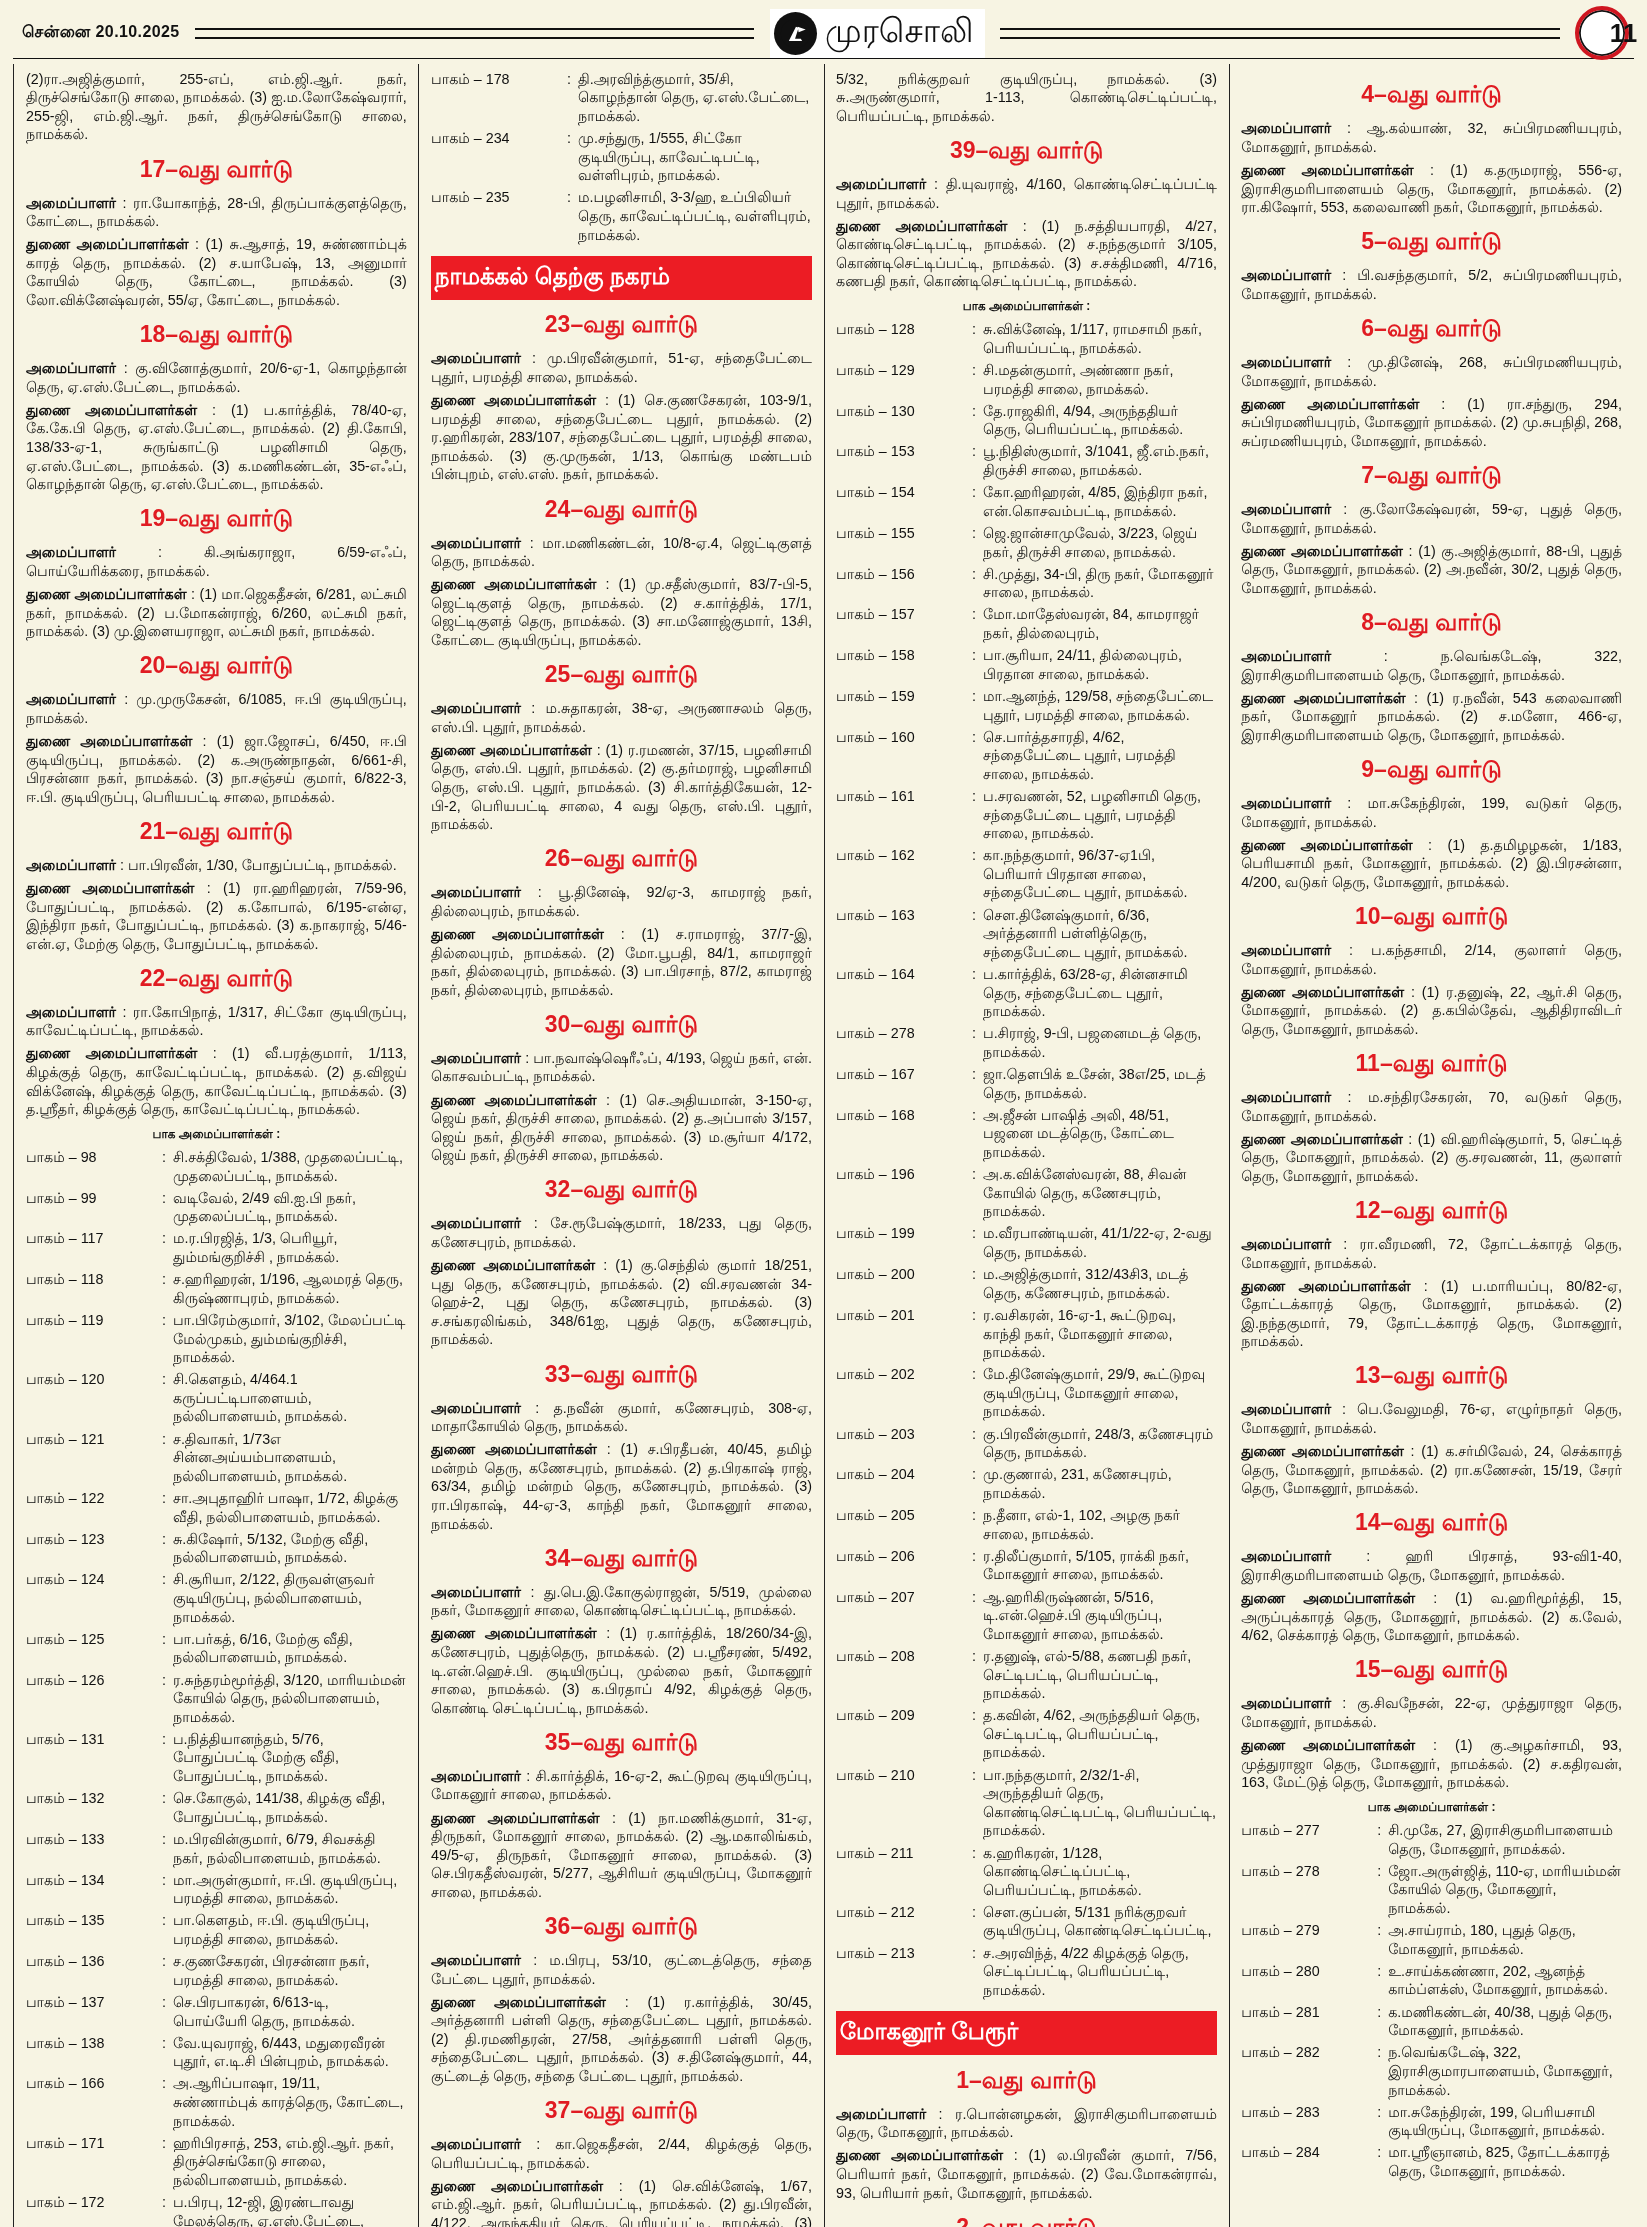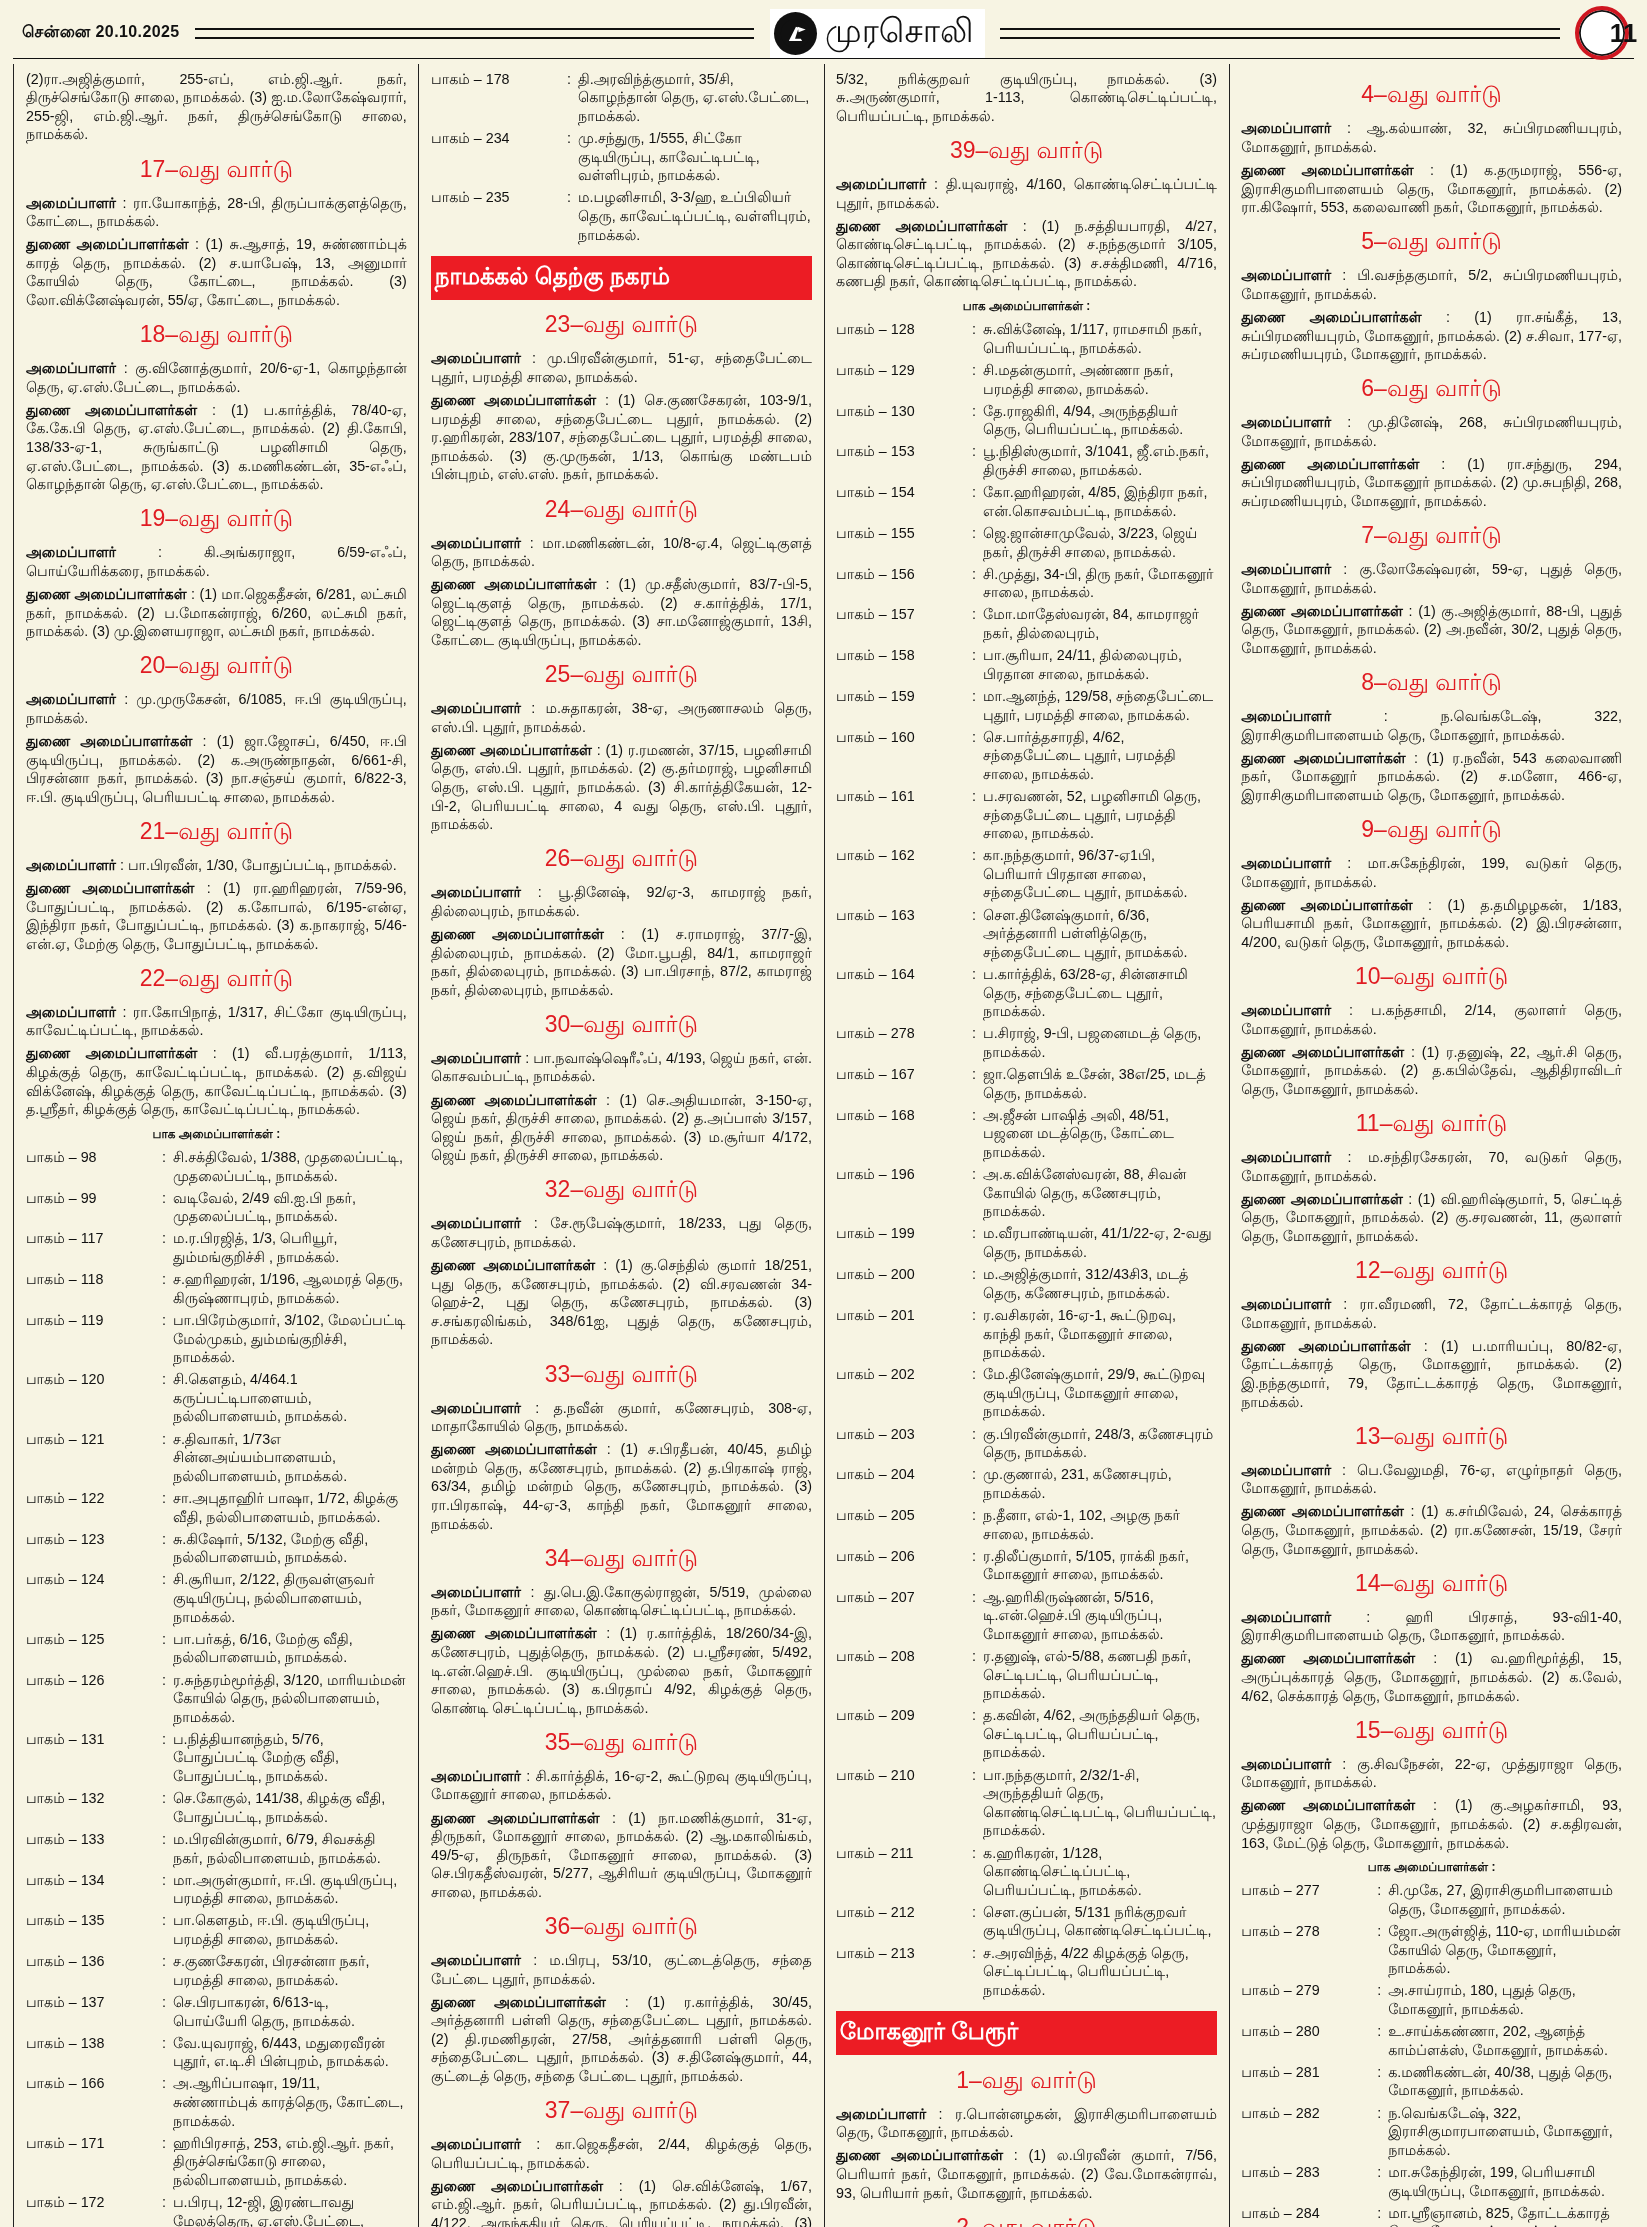--- a/index.html
+++ b/index.html
@@ -15,21 +15,21 @@
   .m-page{width:46px;height:46px;border-radius:50%;border:4.5px solid #cf1620;background:#fff;display:flex;align-items:center;justify-content:center;flex:none;box-shadow:inset 0 0 0 1.8px #111;}
   .m-page span{font-size:26px;font-weight:bold;color:#111;margin-left:43px;}
   .top-rule{border-top:1.8px solid #111;margin:0 13.4px;}
   
   .columns{display:grid;grid-template-columns:repeat(4,1fr);height:2495px;margin:4.5px 13.4px 0 13.4px;overflow:hidden;}
   .col{border-left:1.3px solid #222;padding:6.2px 11.6px 0 11.6px;overflow:hidden;box-sizing:border-box;}
   .col:first-child{border-left:1.3px solid #222;}
   p{margin:0 0 4.5px 0;}
   .body{font-size:14.3px;line-height:1.3;color:#101010;text-align:justify;}
   .body b{font-weight:bold;}
-  .ward{color:#e01b22;font-size:23px;font-weight:normal;text-align:center;margin:11.6px 0 8px 0;}
+  .ward{color:#e01b22;font-size:23px;font-weight:bold;text-align:center;margin:11.6px 0 8px 0;}
   .subhead{font-weight:bold;font-size:12px;text-align:center;margin:8px 0 6.2px 0;color:#101010;}
   .banner{background:#ec1c24;color:#fff;font-weight:bold;font-size:23px;padding:7.1px 3.6px;margin:11.6px 0 4.5px 0;}
   .part{display:flex;font-size:14.3px;line-height:1.3;color:#101010;margin-bottom:3.6px;}
   .part .pn{flex:none;width:129px;font-weight:normal;}
   .part .pc{flex:none;width:18px;text-align:center;}
   .part .pt{flex:1;text-align:left;}
 </style>
 </head>
 <body>
 
@@ -425,21 +425,20 @@
         <p class="body"><b>அமைப்பாளர்</b> : <span>ர.பொன்னழகன், இராசிகுமரிபாளையம் தெரு, மோகனூர், நாமக்கல்.</span></p>
         <p class="body"><b>துணை அமைப்பாளர்கள்</b> : <span>(1) ல.பிரவீன் குமார், 7/56, பெரியார் நகர், மோகனூர், நாமக்கல். (2) வே.மோகன்ராவ், 93, பெரியார் நகர், மோகனூர், நாமக்கல்.</span></p>
         <h3 class="ward">2–வது வார்டு</h3>
       </div>
       <div class="col">
         <h3 class="ward">4–வது வார்டு</h3>
         <p class="body"><b>அமைப்பாளர்</b> : <span>ஆ.கல்யாண், 32, சுப்பிரமணியபுரம், மோகனூர், நாமக்கல்.</span></p>
         <p class="body"><b>துணை அமைப்பாளர்கள்</b> : <span>(1) க.தருமராஜ், 556-ஏ, இராசிகுமரிபாளையம் தெரு, மோகனூர், நாமக்கல். (2) ரா.கிஷோர், 553, கலைவாணி நகர், மோகனூர், நாமக்கல்.</span></p>
         <h3 class="ward">5–வது வார்டு</h3>
         <p class="body"><b>அமைப்பாளர்</b> : <span>பி.வசந்தகுமார், 5/2, சுப்பிரமணியபுரம், மோகனூர், நாமக்கல்.</span></p>
-        <p class="body"><b>துணை அமைப்பாளர்கள்</b> : <span>(1) ரா.சங்கீத், 13, சுப்பிரமணியபுரம், மோகனூர், நாமக்கல். (2) ச.சிவா, 177-ஏ, சுப்ரமணியபுரம், மோகனூர், நாமக்கல்.</span></p>
         <h3 class="ward">6–வது வார்டு</h3>
         <p class="body"><b>அமைப்பாளர்</b> : <span>மு.தினேஷ், 268, சுப்பிரமணியபுரம், மோகனூர், நாமக்கல்.</span></p>
         <p class="body"><b>துணை அமைப்பாளர்கள்</b> : <span>(1) ரா.சந்துரு, 294, சுப்பிரமணியபுரம், மோகனூர் நாமக்கல். (2) மு.சுபநிதி, 268, சுப்ரமணியபுரம், மோகனூர், நாமக்கல்.</span></p>
         <h3 class="ward">7–வது வார்டு</h3>
         <p class="body"><b>அமைப்பாளர்</b> : <span>கு.லோகேஷ்வரன், 59-ஏ, புதுத் தெரு, மோகனூர், நாமக்கல்.</span></p>
         <p class="body"><b>துணை அமைப்பாளர்கள்</b> : <span>(1) கு.அஜித்குமார், 88-பி, புதுத் தெரு, மோகனூர், நாமக்கல். (2) அ.நவீன், 30/2, புதுத் தெரு, மோகனூர், நாமக்கல்.</span></p>
         <h3 class="ward">8–வது வார்டு</h3>
         <p class="body"><b>அமைப்பாளர்</b> : <span>ந.வெங்கடேஷ், 322, இராசிகுமரிபாளையம் தெரு, மோகனூர், நாமக்கல்.</span></p>
         <p class="body"><b>துணை அமைப்பாளர்கள்</b> : <span>(1) ர.நவீன், 543 கலைவாணி நகர், மோகனூர் நாமக்கல். (2) ச.மனோ, 466-ஏ, இராசிகுமரிபாளையம் தெரு, மோகனூர், நாமக்கல்.</span></p>
         <h3 class="ward">9–வது வார்டு</h3>

